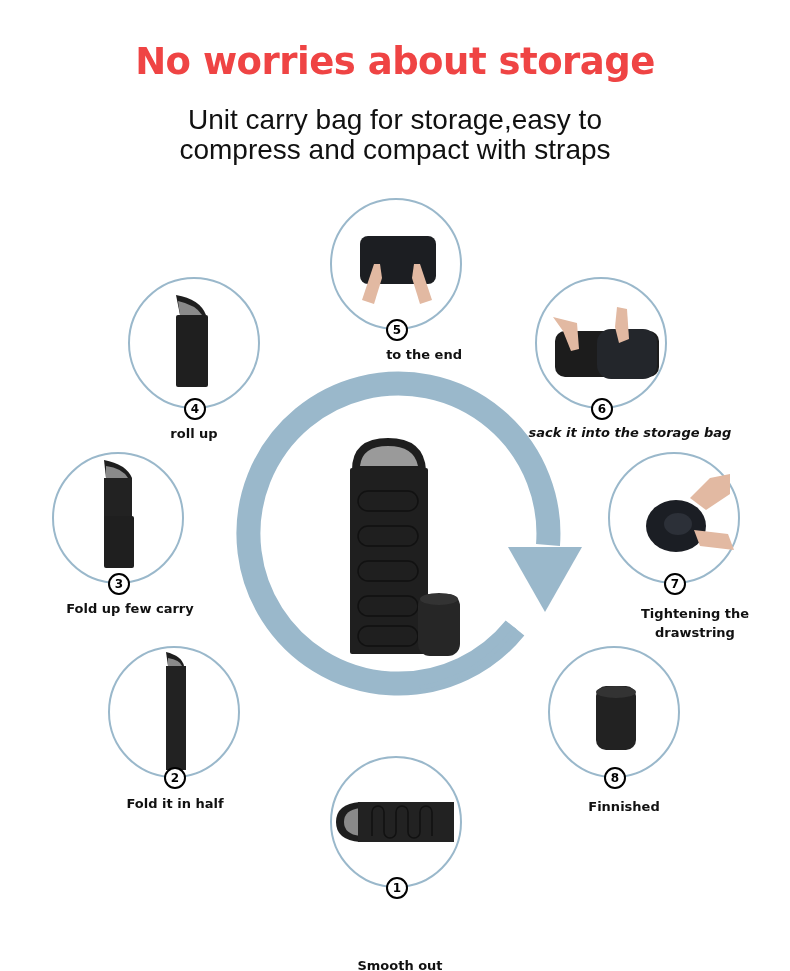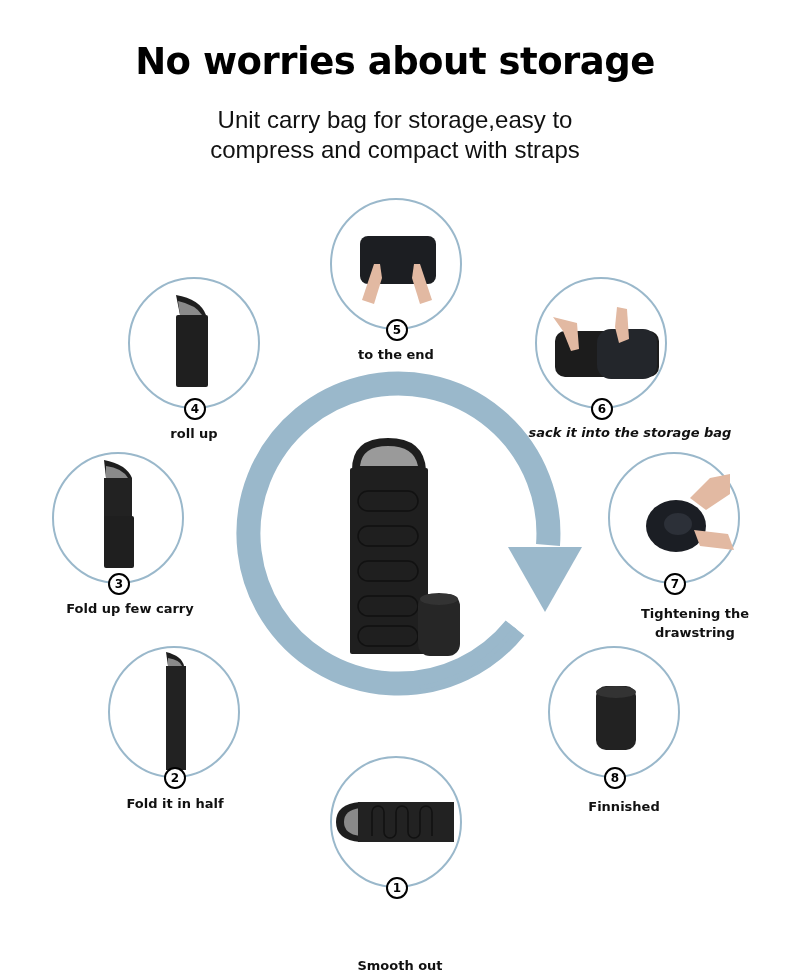--- a/index.html
+++ b/index.html
@@ -1,18 +1,18 @@
 <!DOCTYPE html>
 <html><head>
 <meta charset="utf-8">
 <style>
   html,body{margin:0;padding:0;background:#fff;}
   body{width:790px;height:971px;position:relative;overflow:hidden;font-family:"DejaVu Sans",sans-serif;}
-  .title{position:absolute;top:40px;left:0;width:790px;text-align:center;font-family:"DejaVu Sans",sans-serif;font-weight:bold;font-size:37px;color:#000000;letter-spacing:-0.5px;}
-  .subtitle{position:absolute;top:105px;left:0;width:790px;text-align:center;font-family:"Liberation Sans",sans-serif;font-size:24px;line-height:30px;color:#111;}
+  .title{position:absolute;top:40px;left:0;width:790px;text-align:center;font-family:"DejaVu Sans",sans-serif;font-weight:bold;font-size:37px;color:#ef4444;letter-spacing:-0.5px;}
+  .subtitle{position:absolute;top:105px;left:0;width:790px;text-align:center;font-family:"Liberation Sans",sans-serif;font-size:28px;line-height:30px;color:#111;}
   .step{position:absolute;width:132px;height:132px;}
   .ring{position:absolute;left:0;top:0;width:128px;height:128px;border:2px solid #9ab8cb;border-radius:50%;background:#fff;}
   .badge{position:absolute;width:18px;height:18px;border:2.5px solid #000;border-radius:50%;background:#fff;font-family:"DejaVu Sans",sans-serif;font-weight:bold;font-size:12px;line-height:18px;text-align:center;color:#000;}
   .label{position:absolute;font-family:"DejaVu Sans",sans-serif;font-weight:bold;font-size:13px;color:#111;text-align:center;white-space:nowrap;}
   .center-art{position:absolute;left:0;top:0;}
   svg{display:block;}
 </style>
 </head>
 <body>
 
@@ -50,21 +50,21 @@
 <div class="step" style="left:330px;top:198px;">
   <div class="ring">
     <svg width="128" height="128">
       <rect x="28" y="36" width="76" height="48" rx="8" fill="#1c1e22"></rect>
       <path d="M 30 100 L 42 64 L 48 64 L 50 78 L 42 104 Z" fill="#e2b9a2"></path>
       <path d="M 100 100 L 88 64 L 82 64 L 80 78 L 88 104 Z" fill="#e2b9a2"></path>
     </svg>
   </div>
   <div class="badge" style="left:56px;top:121px;">5</div>
 </div>
-<div class="label" style="left:330px;top:347px;width:132px;">to the end</div>
+<div class="label" style="left:330px;top:347px;width:132px;text-align:right;">to the end</div>
 
 <div class="step" style="left:128px;top:277px;">
   <div class="ring">
     <svg width="128" height="128">
       <path d="M 46 16 Q 70 20 76 36 L 50 36 Z" fill="#1e1e1e"></path>
       <path d="M 48 22 Q 66 26 72 36 L 50 36 Z" fill="#8a8a8a"></path>
       <rect x="46" y="36" width="32" height="72" rx="2" fill="#1f1f1f"></rect>
     </svg>
   </div>
   <div class="badge" style="left:56px;top:121px;">4</div>

